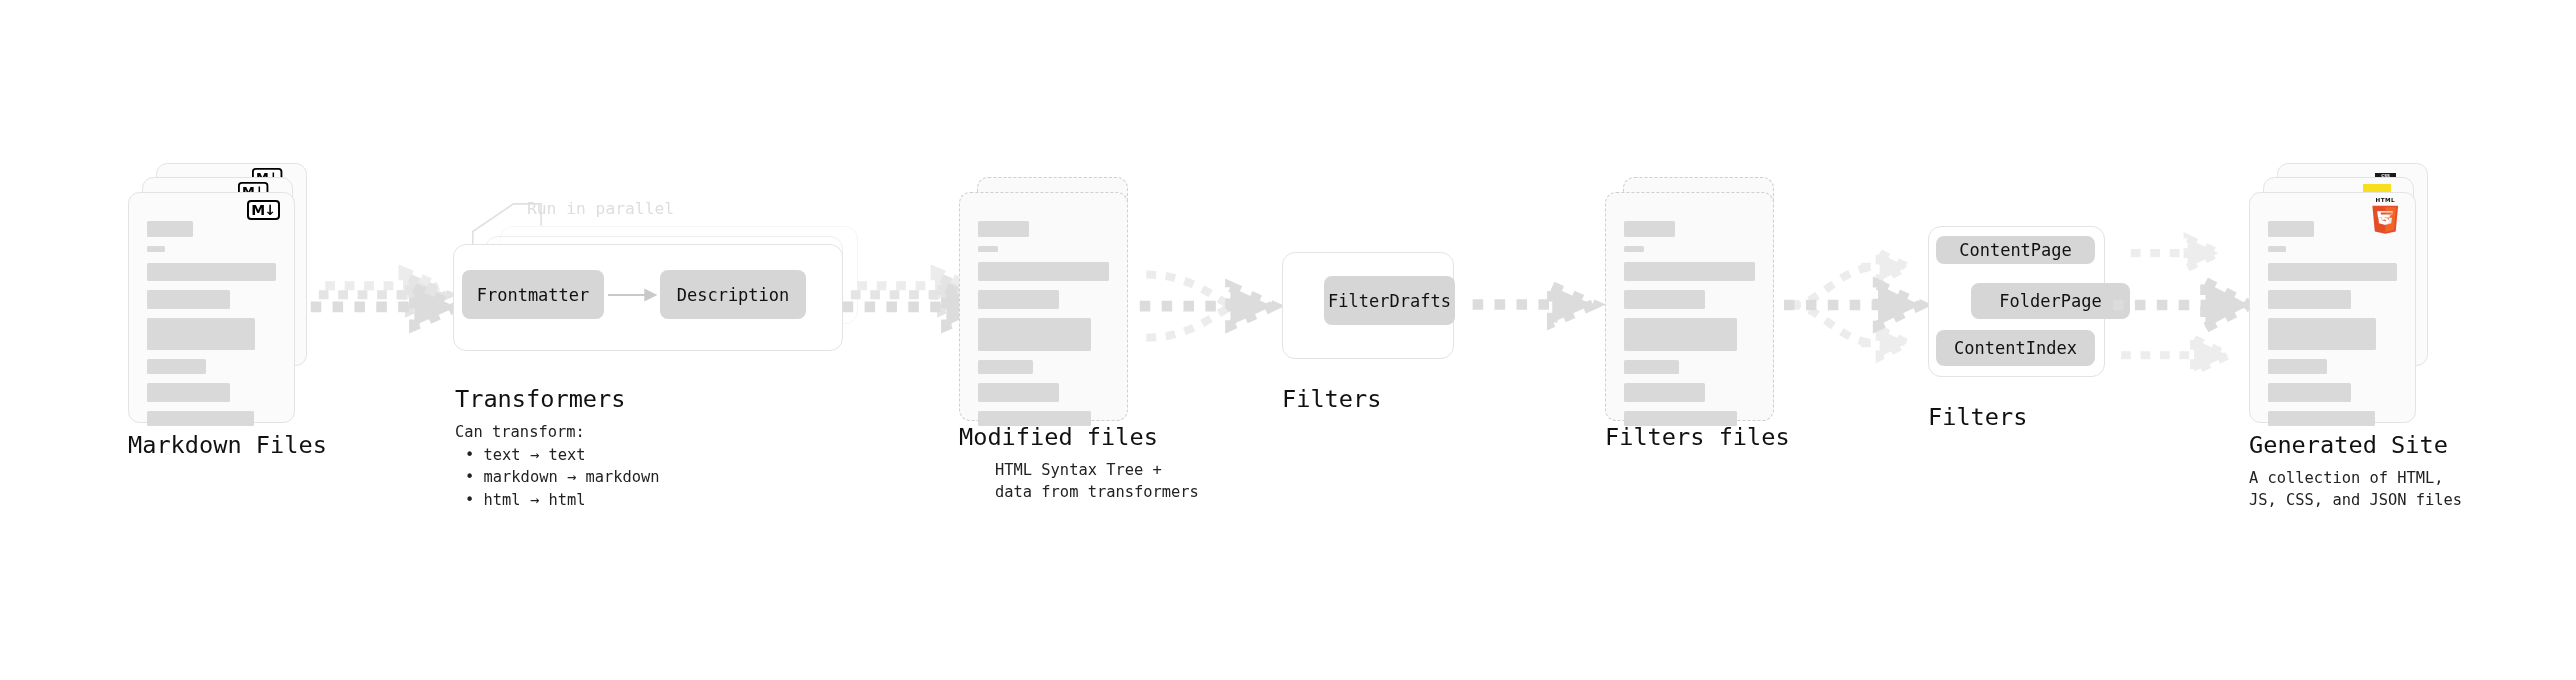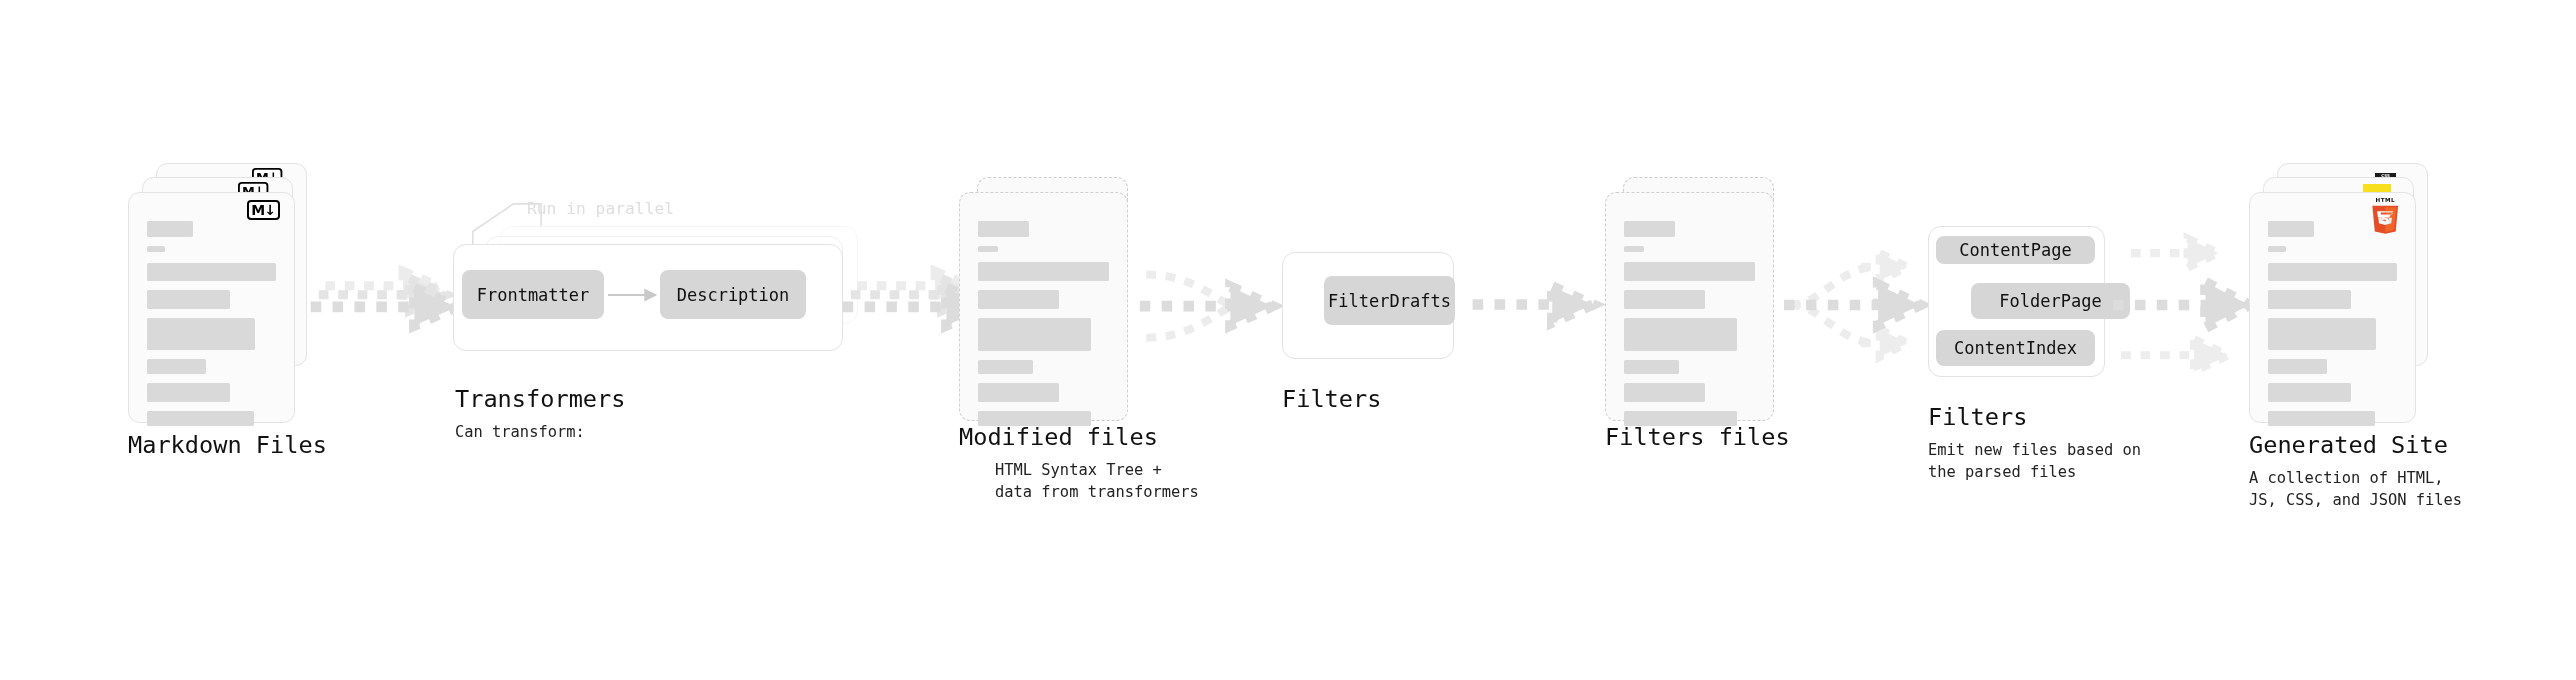--- a/index.html
+++ b/index.html
@@ -158,20 +158,27 @@
   <div class="chip" style="left:660px; top:270px; width:146px; height:49px;">Description</div>
   <svg class="abs" style="left:608px; top:286px;" width="73" height="18" viewBox="0 0 90 22">
     <g stroke="#c9c9c9" stroke-width="2.5" fill="#c9c9c9">
       <line x1="0" y1="11" x2="48" y2="11"></line>
         <polygon points="46,5 58,11 46,17"></polygon>
     </g>
   </svg>
 
   <div class="title" style="left:455px; top:385px;">Transformers</div>
   <div class="sub" style="left:455px; top:421px;">Can transform:</div>
+  <div class="bullets" style="left:465px; top:444px;">
+    <ul>
+      <li>text → text</li>
+      <li>markdown → markdown</li>
+      <li>html → html</li>
+    </ul>
+  </div>
 
   <svg class="abs" style="left:841px; top:268px;" width="150" height="81" viewBox="0 0 185 100">
     <g stroke="#ececec" stroke-width="11" stroke-dasharray="12 12" fill="#ececec">
       <line x1="20" y1="22" x2="120" y2="22"></line>
       <polygon points="116,4 160,22 116,40"></polygon>
     </g>
     <g stroke="#e4e4e4" stroke-width="11" stroke-dasharray="12 12" fill="#e4e4e4">
       <line x1="12" y1="33" x2="128" y2="33"></line>
       <polygon points="124,13 170,33 124,53"></polygon>
     </g>
@@ -256,22 +263,20 @@
       <line x1="0" y1="80" x2="120" y2="80"></line>
       <polygon points="116,55 168,80 116,105"></polygon>
     </g>
   </svg>
 
   <div class="pbox" style="left:1928px; top:226px; width:177px; height:151px;"></div>
   <div class="chip" style="left:1936px; top:236px; width:159px; height:28px;">ContentPage</div>
   <div class="chip" style="left:1936px; top:283px; width:159px; height:36px;margin-left:35px;">FolderPage</div>
   <div class="chip" style="left:1936px; top:330px; width:159px; height:36px;">ContentIndex</div>
   <div class="title" style="left:1928px; top:403px;">Filters</div>
-  <div class="sub" style="left:1928px; top:439px;">Emit new files based on
-the parsed files</div>
 
   <svg class="abs" style="left:2113px; top:232px;" width="146" height="146" viewBox="0 0 180 180">
     <g stroke="#ededed" stroke-width="10" stroke-dasharray="12 12" fill="#ededed">
       <line x1="22" y1="26" x2="96" y2="26"></line>
       <polygon points="92,8 130,26 92,44"></polygon>
     </g>
     <g stroke="#dcdcdc" stroke-width="13" stroke-dasharray="13 14" fill="#dcdcdc">
       <line x1="0" y1="90" x2="118" y2="90"></line>
       <polygon points="114,62 168,90 114,118"></polygon>
     </g>

